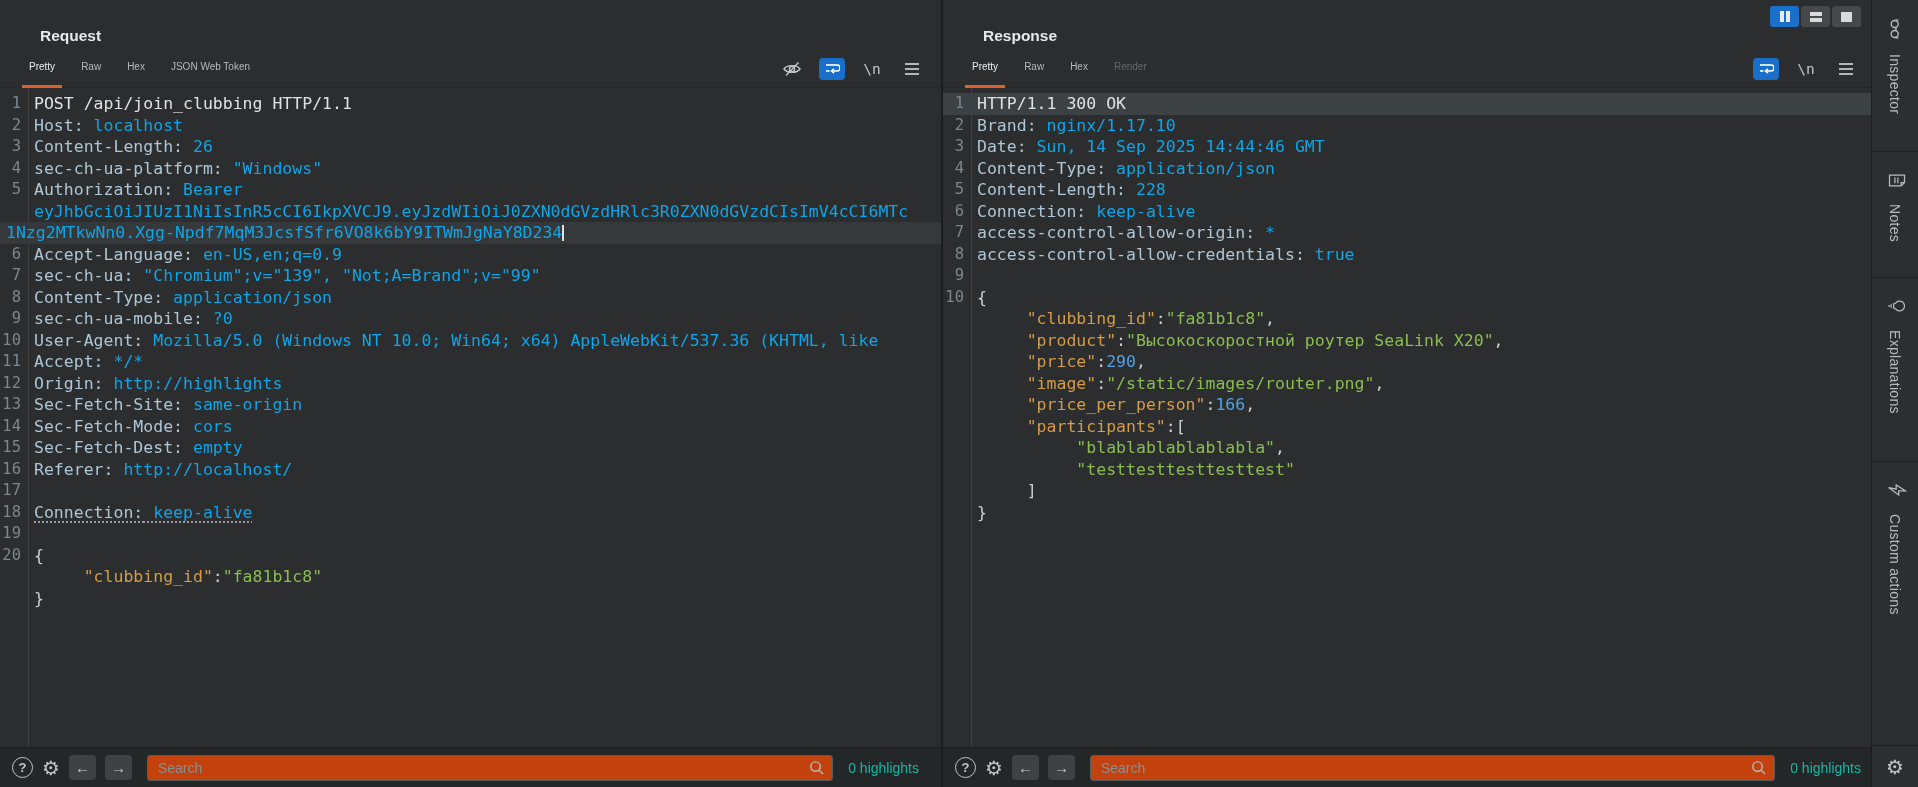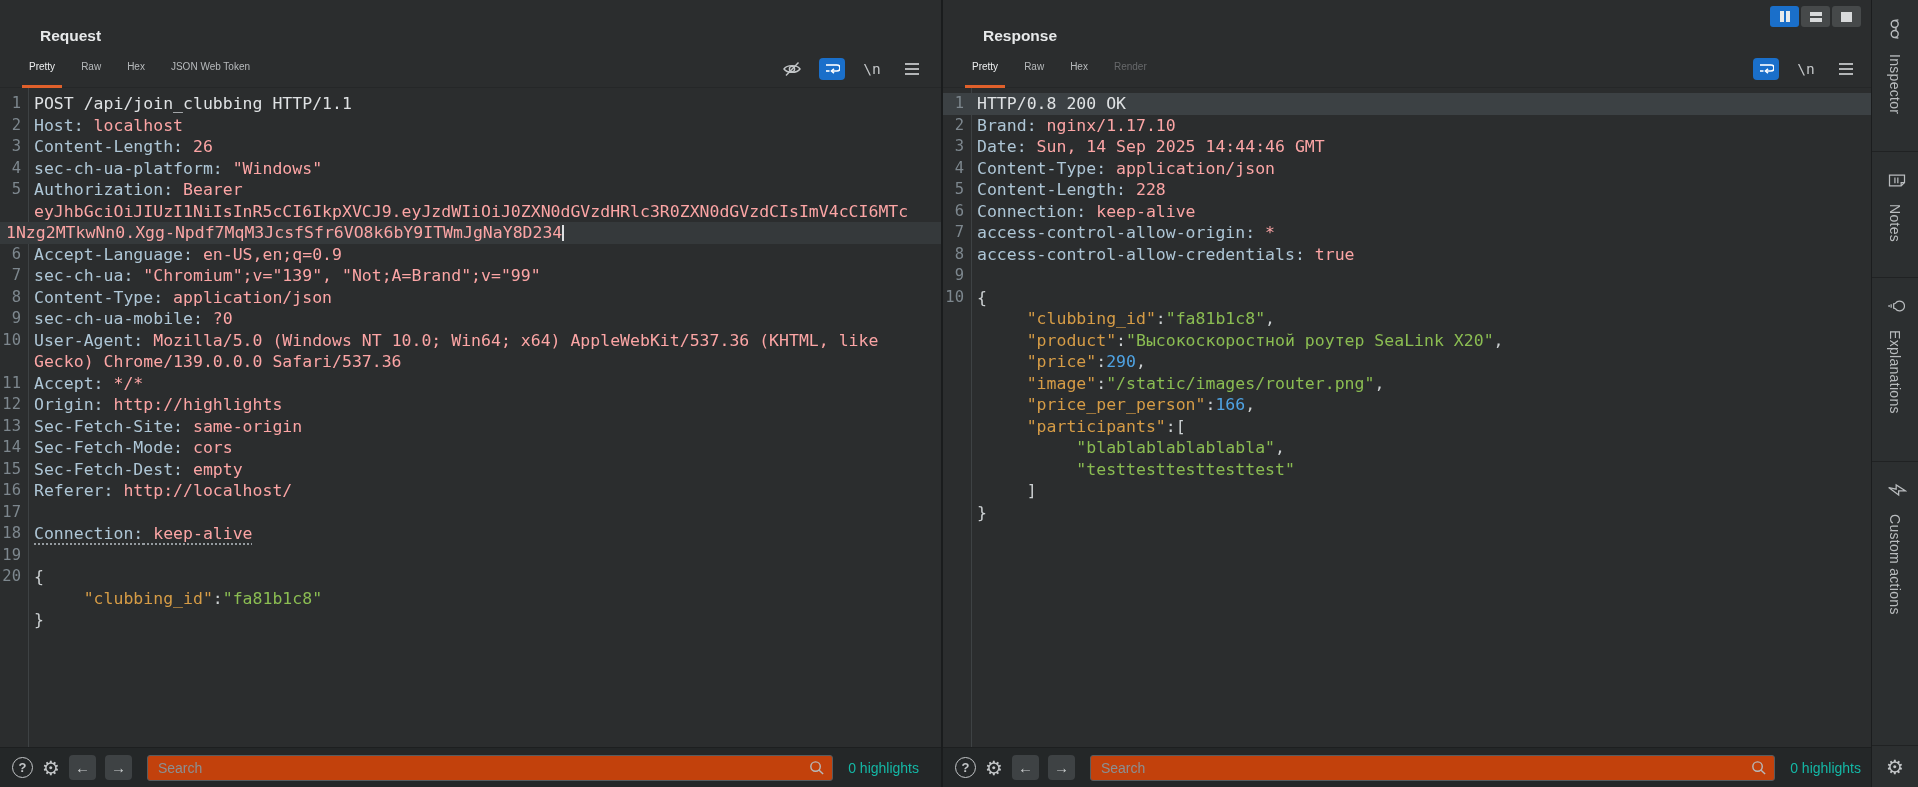--- a/index.html
+++ b/index.html
@@ -31,21 +31,21 @@
   .editor { flex:1; position:relative; background:#2b2d2e; overflow:hidden; padding-top:5px; }
   .gutter-rule { position:absolute; top:0; bottom:0; left:28px; width:1px; background:#3e4244; }
   .rows { position:relative; }
   .row { display:flex; height:21.5px; line-height:21.5px; white-space:pre; font-family:"DejaVu Sans Mono", monospace; font-size:16.5px; }
   .row .ln { flex:none; width:28px; padding-right:7px; text-align:right; color:#7d878e; font-size:15.5px; }
   .row .code { padding-left:6px; }
   .row.cur { background:#35393b;flex-direction:column; }
   .row.hl  { background:#3c4144; }
   .pl { color:#dfe2e4; }
   .hn { color:#aec6d6; }
-  .hv { color:#fca5a5; }
+  .hv { color:#0ea5e9; }
   .jk { color:#d69c46; }
   .js { color:#8bbd52; }
   .jn { color:#4fa3e3; }
   .jp { color:#ccd0d2; }
   .ud { text-decoration:underline dotted #959ba0 1.5px; text-underline-offset:4px; }
   .caret { display:inline-block; width:2px; height:16px; background:#dcdfe1; vertical-align:-3px; }
 
   
   .search-bar { height:40px; background:#242728; border-top:1px solid #1d1f20; display:flex; align-items:center; padding:0 22px 0 12px; gap:9px; }
   .panel.response .search-bar { padding-right:10px; }
@@ -126,21 +126,20 @@
           <div class="row"><span class="ln">3</span><span class="code"><span class="hn">Content-Length:</span><span class="hv"> 26</span></span></div>
           <div class="row"><span class="ln">4</span><span class="code"><span class="hn">sec-ch-ua-platform:</span><span class="hv"> "Windows"</span></span></div>
           <div class="row"><span class="ln">5</span><span class="code"><span class="hn">Authorization:</span><span class="hv"> Bearer</span></span></div>
           <div class="row"><span class="ln"></span><span class="code"><span class="hv">eyJhbGciOiJIUzI1NiIsInR5cCI6IkpXVCJ9.eyJzdWIiOiJ0ZXN0dGVzdHRlc3R0ZXN0dGVzdCIsImV4cCI6MTc</span></span></div>
           <div class="row cur"><span class="ln"></span><span class="code"><span class="hv">1Nzg2MTkwNn0.Xgg-Npdf7MqM3JcsfSfr6VO8k6bY9ITWmJgNaY8D234</span><span class="caret"></span></span></div>
           <div class="row"><span class="ln">6</span><span class="code"><span class="hn">Accept-Language:</span><span class="hv"> en-US,en;q=0.9</span></span></div>
           <div class="row"><span class="ln">7</span><span class="code"><span class="hn">sec-ch-ua:</span><span class="hv"> "Chromium";v="139", "Not;A=Brand";v="99"</span></span></div>
           <div class="row"><span class="ln">8</span><span class="code"><span class="hn">Content-Type:</span><span class="hv"> application/json</span></span></div>
           <div class="row"><span class="ln">9</span><span class="code"><span class="hn">sec-ch-ua-mobile:</span><span class="hv"> ?0</span></span></div>
           <div class="row"><span class="ln">10</span><span class="code"><span class="hn">User-Agent:</span><span class="hv"> Mozilla/5.0 (Windows NT 10.0; Win64; x64) AppleWebKit/537.36 (KHTML, like</span></span></div>
-          <div class="row"><span class="ln"></span><span class="code"><span class="hv">Gecko) Chrome/139.0.0.0 Safari/537.36</span></span></div>
           <div class="row"><span class="ln">11</span><span class="code"><span class="hn">Accept:</span><span class="hv"> */*</span></span></div>
           <div class="row"><span class="ln">12</span><span class="code"><span class="hn">Origin:</span><span class="hv"> http://highlights</span></span></div>
           <div class="row"><span class="ln">13</span><span class="code"><span class="hn">Sec-Fetch-Site:</span><span class="hv"> same-origin</span></span></div>
           <div class="row"><span class="ln">14</span><span class="code"><span class="hn">Sec-Fetch-Mode:</span><span class="hv"> cors</span></span></div>
           <div class="row"><span class="ln">15</span><span class="code"><span class="hn">Sec-Fetch-Dest:</span><span class="hv"> empty</span></span></div>
           <div class="row"><span class="ln">16</span><span class="code"><span class="hn">Referer:</span><span class="hv"> http://localhost/</span></span></div>
           <div class="row"><span class="ln">17</span></div>
           <div class="row"><span class="ln">18</span><span class="code"><span class="hn ud">Connection:</span><span class="hv ud"> keep-alive</span></span></div>
           <div class="row"><span class="ln">19</span><span class="code"></span></div>
           <div class="row"><span class="ln">20</span><span class="code"><span class="jp">{</span></span></div>
@@ -206,21 +205,21 @@
             <line x1="2" y1="3" x2="16" y2="3"></line>
               <line x1="2" y1="8" x2="16" y2="8"></line>
               <line x1="2" y1="13" x2="16" y2="13"></line>
           </svg>
         </span>
       </div>
     </div>
     <div class="editor">
       <div class="gutter-rule"></div>
       <div class="rows">
-          <div class="row hl"><span class="ln">1</span><span class="code"><span class="pl">HTTP/0.8 200 OK</span></span></div>
+          <div class="row hl"><span class="ln">1</span><span class="code"><span class="pl">HTTP/1.1 300 OK</span></span></div>
           <div class="row"><span class="ln">2</span><span class="code"><span class="hn">Brand:</span><span class="hv"> nginx/1.17.10</span></span></div>
           <div class="row"><span class="ln">3</span><span class="code"><span class="hn">Date:</span><span class="hv"> Sun, 14 Sep 2025 14:44:46 GMT</span></span></div>
           <div class="row"><span class="ln">4</span><span class="code"><span class="hn">Content-Type:</span><span class="hv"> application/json</span></span></div>
           <div class="row"><span class="ln">5</span><span class="code"><span class="hn">Content-Length:</span><span class="hv"> 228</span></span></div>
           <div class="row"><span class="ln">6</span><span class="code"><span class="hn">Connection:</span><span class="hv"> keep-alive</span></span></div>
           <div class="row"><span class="ln">7</span><span class="code"><span class="hn">access-control-allow-origin:</span><span class="hv"> *</span></span></div>
           <div class="row"><span class="ln">8</span><span class="code"><span class="hn">access-control-allow-credentials:</span><span class="hv"> true</span></span></div>
           <div class="row"><span class="ln">9</span><span class="code"></span></div>
           <div class="row"><span class="ln">10</span><span class="code"><span class="jp">{</span></span></div>
           <div class="row"><span class="ln"></span><span class="code"><span class="jp">     </span><span class="jk">"clubbing_id"</span><span class="jp">:</span><span class="js">"fa81b1c8"</span><span class="jp">,</span></span></div>

